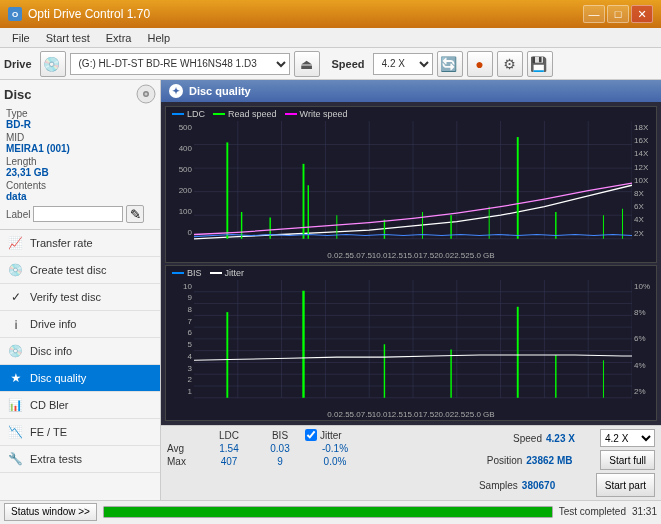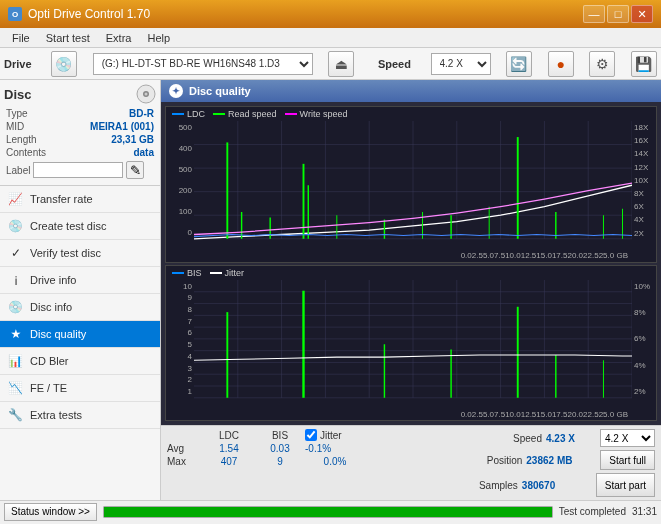--- a/index.html
+++ b/index.html
@@ -35,21 +35,20 @@
 
     
     .toolbar {
       background: #f5f5f5;
       border-bottom: 1px solid #ccc;
       height: 32px;
       display: flex;
       align-items: center;
       padding: 0 4px;
       gap: 4px;
-      justify-content: space-between;
     }
     .toolbar-label { font-size: 11px; color: #333; font-weight: bold; margin-right: 4px; }
     .drive-select {
       background: white;
       border: 1px solid #aaa;
       padding: 2px 4px;
       font-size: 10px;
       height: 22px;
       min-width: 220px;
       color: #333;
@@ -78,21 +77,21 @@
     .disc-info-panel {
       border-bottom: 1px solid #ccc;
       padding: 4px;
     }
     .disc-header {
       display: flex; align-items: center; justify-content: space-between;
       margin-bottom: 3px;
     }
     .disc-label { font-weight: bold; font-size: 13px; color: #333; }
     .disc-icon { width: 20px; height: 20px; }
-    .info-row { display: flex; justify-content: space-between; padding: 1px 2px; font-size: 10px; }
+    .info-row { display: flex; justify-content: space-between; padding: 1px 2px; font-size: 10px; flex-direction: column; }
     .info-key { color: #555; }
     .info-val { color: #0055aa; font-weight: bold; }
     .label-row { display: flex; align-items: center; gap: 3px; padding: 2px; font-size: 10px; }
     .label-input { border: 1px solid #aaa; height: 16px; width: 90px; padding: 0 2px; font-size: 10px; }
     .label-edit-btn { width: 18px; height: 18px; border: 1px solid #aaa; background: #f0f0f0; cursor: pointer; display: flex; align-items: center; justify-content: center; border-radius: 2px; }
 
     
     .sidebar-menu { flex: 1; overflow: hidden; }
     .sidebar-item {
       display: flex; align-items: center; gap: 6px;
@@ -150,21 +149,21 @@
     
     .chart-wrapper { flex: 1; background: #1a1a2a; border: 1px solid #444; position: relative; display: flex; flex-direction: column; }
     .chart-legend { display: flex; align-items: center; gap: 8px; padding: 2px 6px; font-size: 9px; color: #ccc; background: #1a1a2a; }
     .legend-item { display: flex; align-items: center; gap: 3px; }
     .legend-dot { width: 12px; height: 2px; }
     .chart-body { flex: 1; position: relative; display: flex; overflow: hidden; }
     .chart-y-left { width: 28px; display: flex; flex-direction: column; justify-content: space-between; padding: 2px 2px 12px 0; text-align: right; font-size: 8px; color: #aaa; }
     .chart-y-right { width: 24px; display: flex; flex-direction: column; justify-content: space-between; padding: 2px 0 12px 2px; text-align: left; font-size: 8px; color: #aaa; }
     .chart-inner { flex: 1; position: relative; overflow: hidden; }
     .chart-svg { width: 100%; height: 100%; }
-    .chart-x-labels { display: flex; justify-content: flex-end; padding: 0 28px 0 28px; font-size: 8px; color: #aaa; height: 12px; align-items: center; }
+    .chart-x-labels { display: flex; justify-content: center; padding: 0 28px 0 28px; font-size: 8px; color: #aaa; height: 12px; align-items: center; }
 
     
     .stats-area {
       background: #f0f0f0;
       border-top: 1px solid #ccc;
       padding: 3px 6px;
       display: flex;
       gap: 8px;
       font-size: 10px;
     }
@@ -500,21 +499,21 @@
           <span style="width:42px; text-align:center; color:#333;">BIS</span>
           <div class="jitter-check">
             <input type="checkbox" checked="" style="width: 12px; height: 12px;">
             <span>Jitter</span>
           </div>
         </div>
         <div style="display:flex; gap:4px; align-items:center; font-size:10px;">
           <span style="width:32px; color:#333;">Avg</span>
           <span style="width:52px; text-align:center; color:#0055aa;">1.54</span>
           <span style="width:42px; text-align:center; color:#0055aa;">0.03</span>
-          <span style="width:60px; text-align:left; color:#0055aa;">-0.1%</span>
+          <span style="width:60px; text-align:center; color:#0055aa;">-0.1%</span>
         </div>
         <div style="display:flex; gap:4px; align-items:center; font-size:10px;">
           <span style="width:32px; color:#333;">Max</span>
           <span style="width:52px; text-align:center; color:#0055aa;">407</span>
           <span style="width:42px; text-align:center; color:#0055aa;">9</span>
           <span style="width:60px; text-align:center; color:#0055aa;">0.0%</span>
         </div>
       </div>
 
       <div style="display:flex; flex-direction:column; gap:3px; margin-left:auto; align-items:flex-end;">

